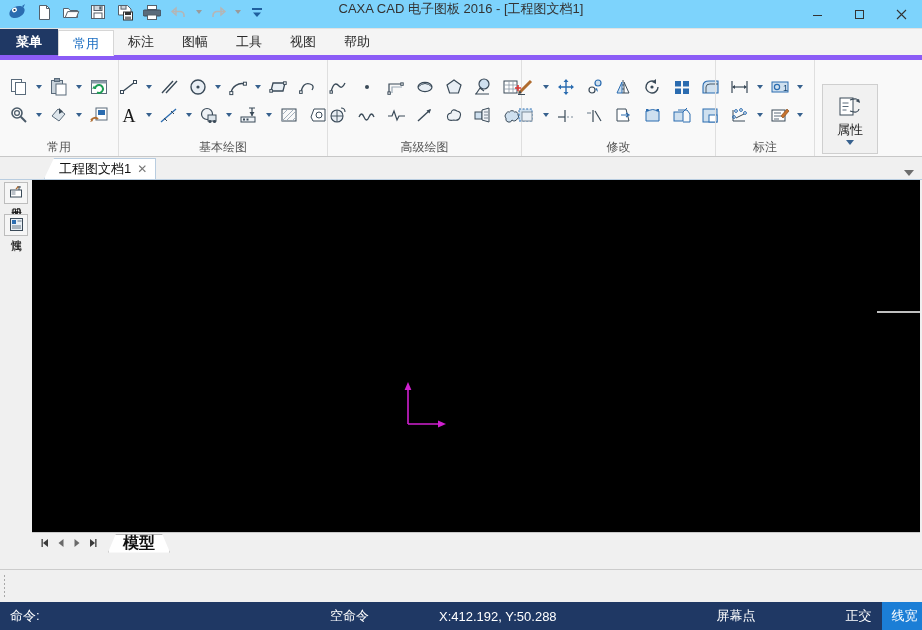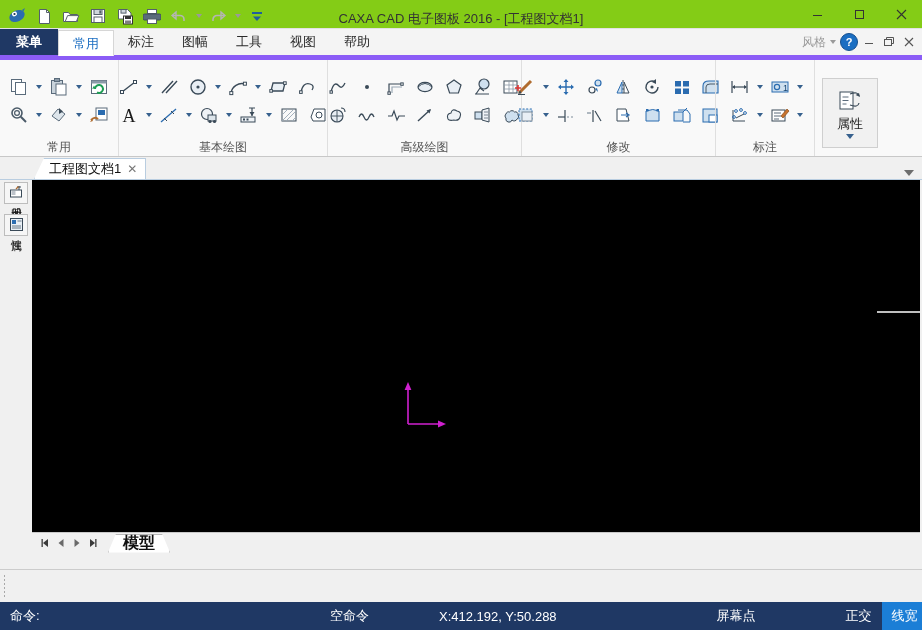--- a/index.html
+++ b/index.html
@@ -5,21 +5,21 @@
   html,body{margin:0;padding:0;}
   body{
     width:922px;height:630px;overflow:hidden;
     font-family:"Liberation Sans","DejaVu Sans",sans-serif;
     font-size:12px;color:#222;background:#f0f0f0;
     -webkit-font-smoothing:antialiased;
   }
   .app{width:922px;height:630px;display:flex;flex-direction:column;background:#f4f4f4;}
 
   
-  .titlebar{height:28px;background:#84cc16;display:flex;align-items:flex-end;
+  .titlebar{height:28px;background:#7dd3fc;display:flex;align-items:flex-start;
             border-bottom:1px solid #e2e2e2;position:relative;flex:0 0 28px;text-decoration:underline;}
   .qat{display:flex;align-items:center;gap:1px;padding-left:4px;}
   .qicon{width:26px;height:24px;display:flex;align-items:center;justify-content:center;cursor:default;}
   .qcaret{width:11px;height:24px;display:flex;align-items:center;justify-content:center;}
   .qcaret i{border-left:3px solid transparent;border-right:3px solid transparent;border-top:4px solid #9a9a9a;display:block;}
   .apptitle{position:absolute;left:0;right:0;text-align:center;font-size:13px;color:#333;pointer-events:none;}
   .winbtns{margin-left:auto;display:flex;height:28px;}
   .winbtn{width:42px;height:28px;display:flex;align-items:center;justify-content:center;color:#444;font-size:12px;}
 
   
@@ -40,27 +40,27 @@
   .group{display:flex;flex-direction:column;align-items:center;justify-content:flex-start;
          padding:4px 4px 0 4px;position:relative;}
   .group + .group{border-left:1px solid #dfdfdf;}
   .grows{display:flex;flex-direction:column;gap:2px;flex:1;justify-content:center;}
   .grow{display:flex;align-items:center;gap:1px;}
   .gname{font-size:12px;color:#555;height:18px;line-height:18px;}
   .btn{min-width:24px;height:26px;display:flex;align-items:center;justify-content:center;padding:0 2px;cursor:default;}
   .dcar{width:10px;height:26px;display:flex;align-items:center;justify-content:center;}
   .dcar i{border-left:3px solid transparent;border-right:3px solid transparent;border-top:4px solid #37618e;display:block;}
   .bigbtn{width:54px;height:68px;display:flex;flex-direction:column;align-items:center;justify-content:center;
-          gap:1px;border:1px solid #cfcfcf;background:#f1f1f1;margin-top:14px;}
+          gap:1px;border:1px solid #cfcfcf;background:#f1f1f1;margin-top:20px;}
   .bigbtn .lbl{font-size:13px;color:#222;}
   .bigbtn .cr{border-left:4px solid transparent;border-right:4px solid transparent;border-top:5px solid #37618e;}
 
   
   .docstrip{height:22px;background:#f0f0f0;display:flex;align-items:flex-end;border-bottom:1px solid #b9cde0;flex:0 0 22px;
-            padding-left:34px;position:relative;}
+            padding-left:44px;position:relative;}
   .doctab{height:20px;display:flex;align-items:center;gap:6px;padding:0 8px 0 14px;background:#ffffff;
           border:1px solid #b9cde0;border-bottom:none;font-size:13px;color:#111;
           clip-path:polygon(10px 0,100% 0,100% 100%,0 100%);}
   .doctab .x{color:#777;font-size:12px;}
   .docstrip .chev{margin-left:auto;margin-right:8px;margin-bottom:3px;
                   border-left:5px solid transparent;border-right:5px solid transparent;border-top:6px solid #6d6d6d;}
 
   
   .work{flex:1;display:flex;background:#f0f0f0;position:relative;min-height:0;}
   .sidebar{width:32px;background:#f0f0f0;display:flex;flex-direction:column;align-items:center;padding-top:2px;gap:10px;}
@@ -203,43 +203,20 @@
 
   <div class="tabrow">
     <div class="tab menu">菜单</div>
     <div class="tab active">常用</div>
     <div class="tab">标注</div>
     <div class="tab">图幅</div>
     <div class="tab">工具</div>
     <div class="tab">视图</div>
     <div class="tab">帮助</div>
 
-    <div class="tabright">
-      <div class="styledrop">
-        <span>风格</span>
-        <i></i>
-      </div>
-      <div class="helpico">?</div>
-      <div class="docbtn">
-        <svg width="10" height="10" viewBox="0 0 10 10">
-            <rect x="1" y="6" width="8" height="1" fill="#555"></rect>
-          </svg>
-      </div>
-      <div class="docbtn">
-        <svg width="11" height="10" viewBox="0 0 11 10">
-          <rect x="0.5" y="2.5" width="7" height="6" fill="none" stroke="#555"></rect>
-          <path d="M2.5 2.5 v-2 h7 v6 h-2" fill="none" stroke="#555"></path>
-        </svg>
-      </div>
-      <div class="docbtn">
-        <svg width="10" height="10" viewBox="0 0 10 10">
-            <path d="M1 1 L9 9 M9 1 L1 9" stroke="#555" stroke-width="1.1"></path>
-          </svg>
-      </div>
-    </div>
   </div>
 
   <div class="ribbon">
 
     <div class="group" style="width:110px">
       <div class="grows">
         <div class="grow">
           <div class="btn">
             <svg width="20" height="20" viewBox="0 0 20 20">
               <rect x="2.5" y="2.5" width="10" height="12" fill="#fff" stroke="#5a6b7b"></rect>

